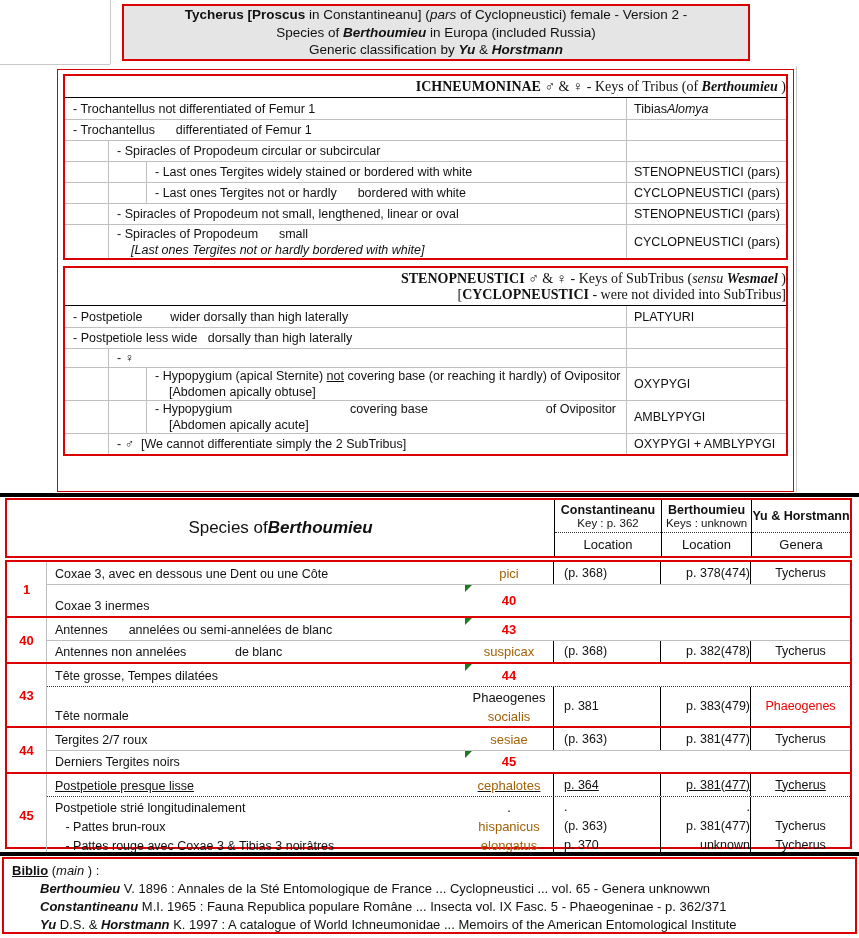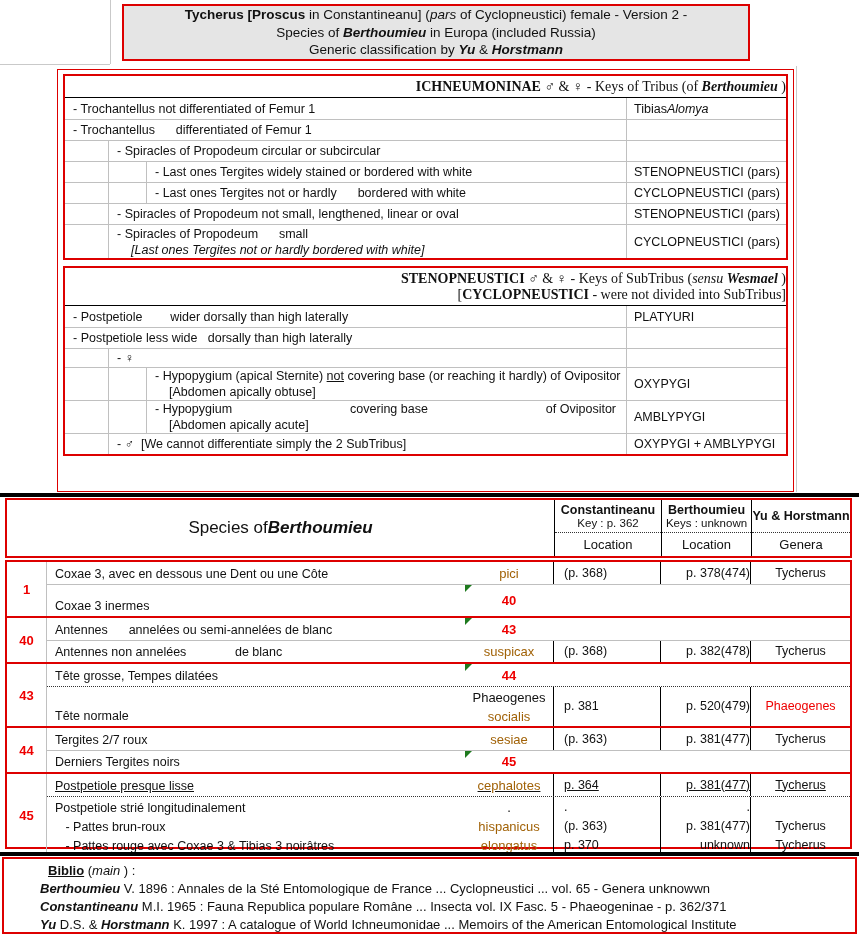--- a/index.html
+++ b/index.html
@@ -74,21 +74,21 @@
        flex-direction:column;justify-content:center;}
   .smerged{flex:1;position:relative;display:flex;align-items:center;}
   .mnum{width:88px;text-align:center;color:#ee0000;font-weight:bold;font-size:13px;}
   .tri{position:absolute;left:0;top:0;width:0;height:0;border-top:7px solid #1e7a1e;
        border-right:7px solid transparent;}
   .cline{line-height:19px;min-height:19px;}
 
   
   .biblio{position:absolute;left:2px;top:857px;width:855px;height:77px;border:2.5px solid #dd0000;
           box-sizing:border-box;padding:3px 8px;font-size:13px;background:#fff;}
-  .bib-head{line-height:18px;margin-left:36px;}
+  .bib-head{line-height:18px;}
   .bib-ref{line-height:18px;padding-left:28px;}
 </style>
 </head>
 <body>
 
 <div class="page">
   <div class="gline" style="left:110px;top:0;width:1px;height:64px"></div>
   <div class="gline" style="left:0;top:64px;width:110px;height:1px"></div>
   <div class="gline" style="left:796px;top:66px;width:1px;height:426px"></div>
 
@@ -292,21 +292,21 @@
           <div class="srow dot-top" style="height: 40px;">
             <div class="scrit"><div class="cline">Tête normale</div></div>
             <div class="ssp">
               <div class="cline">Phaeogenes</div>
               <div class="cline blue">socialis</div>
             </div>
             <div class="scc">
               <div class="cline">p. 381</div>
             </div>
             <div class="scb">
-              <div class="cline">p. 520(479)</div>
+              <div class="cline">p. 383(479)</div>
             </div>
             <div class="scg">
               <div class="cline redtxt">Phaeogenes</div>
             </div>
           </div>
         </div>
       </div>
       <div class="sgroup">
         <div class="gnum">44</div>
         <div class="grows">

